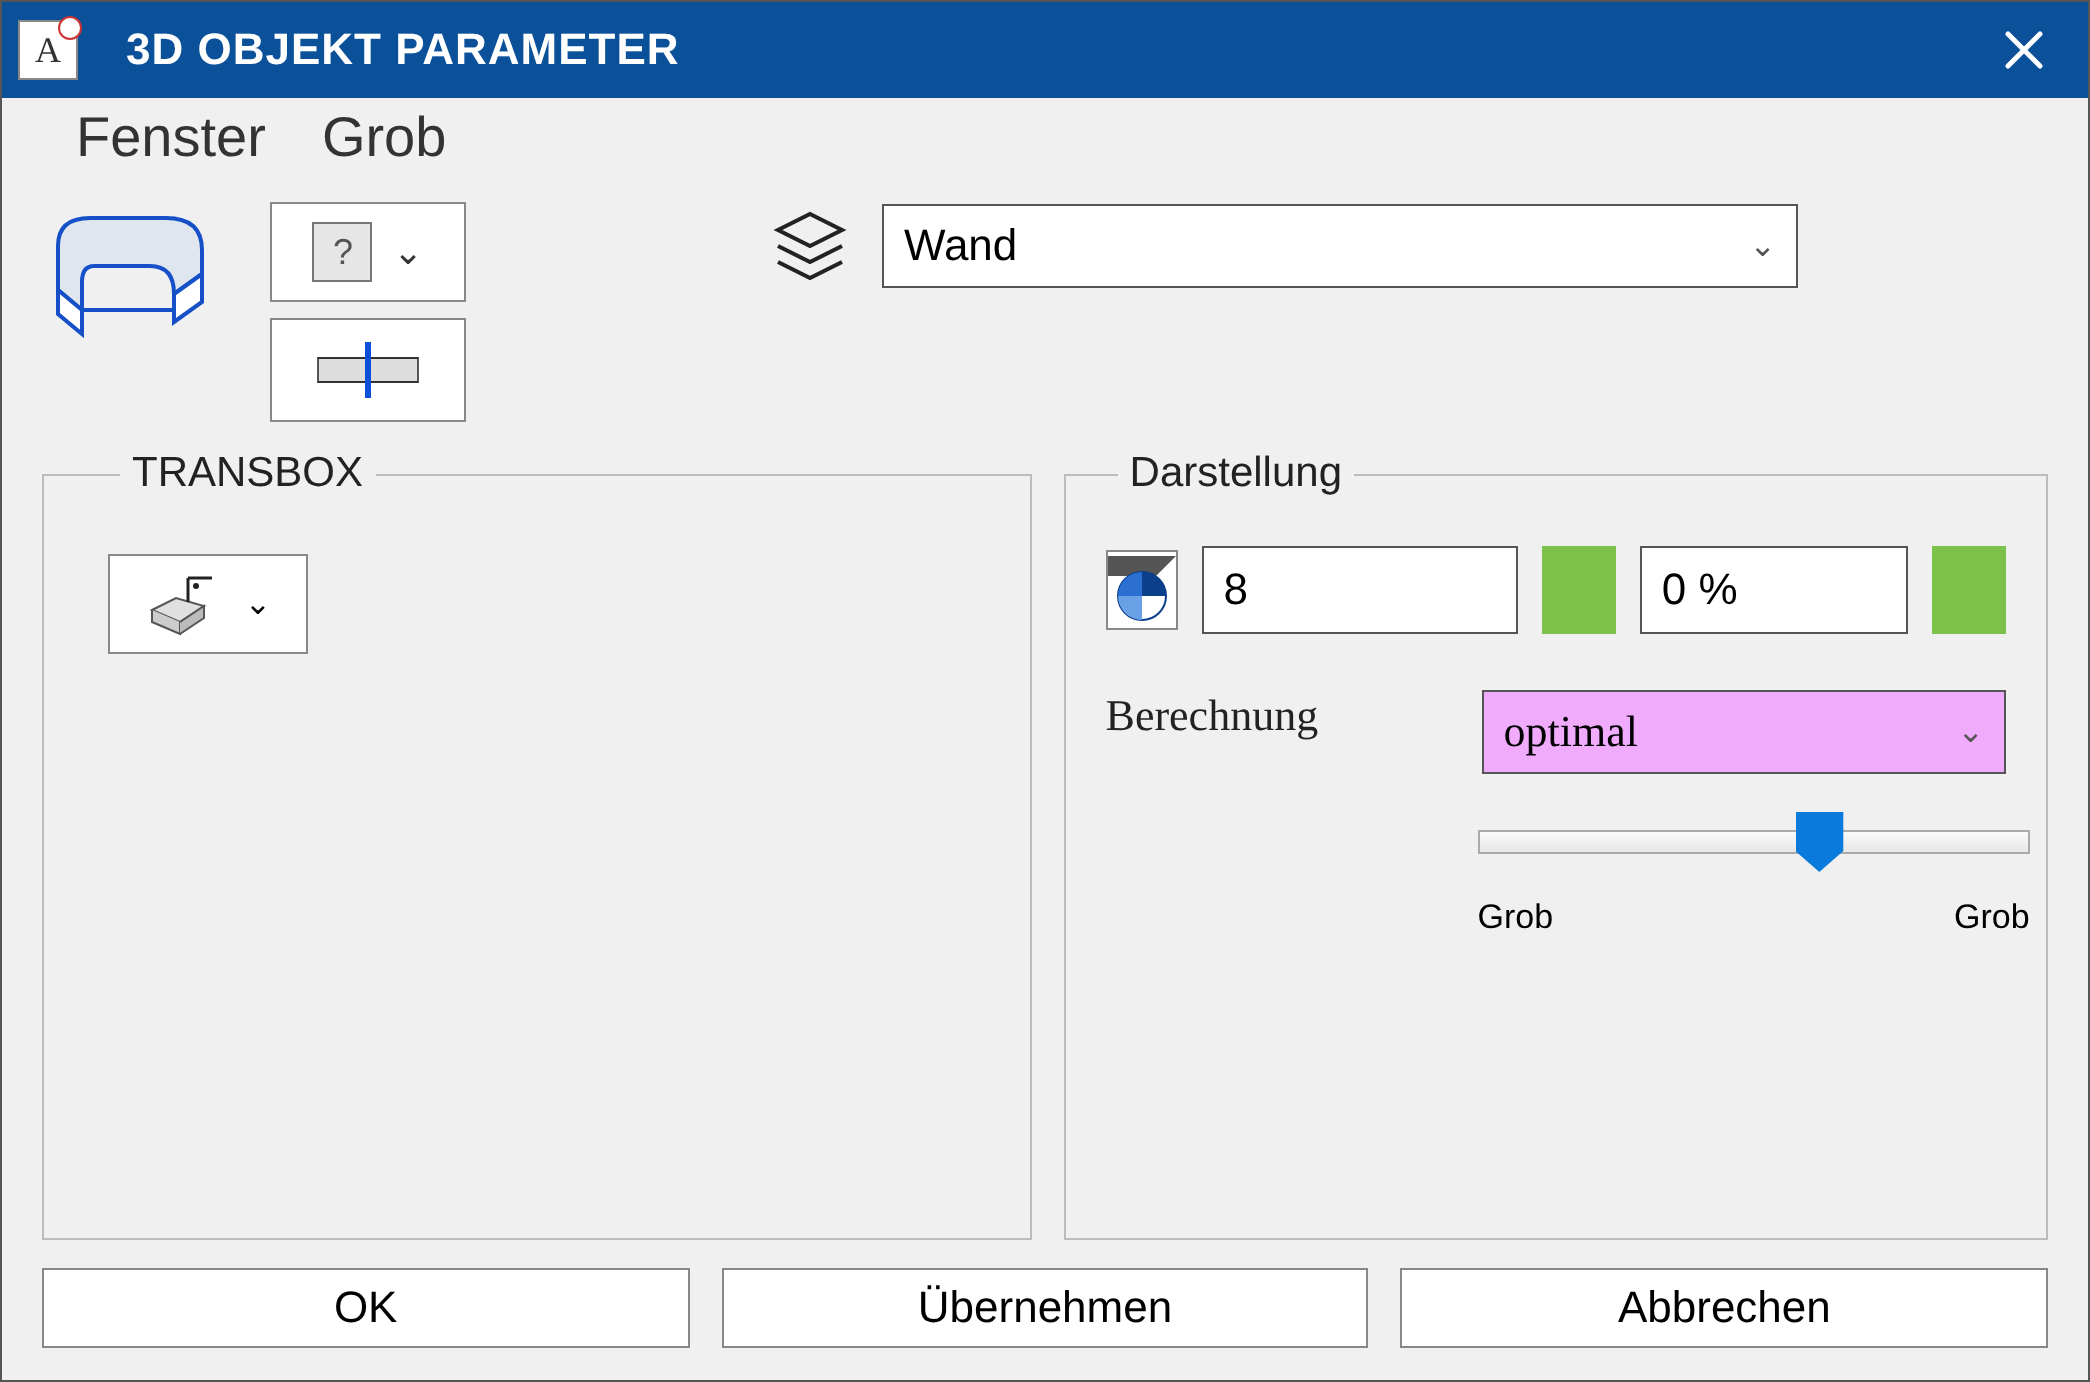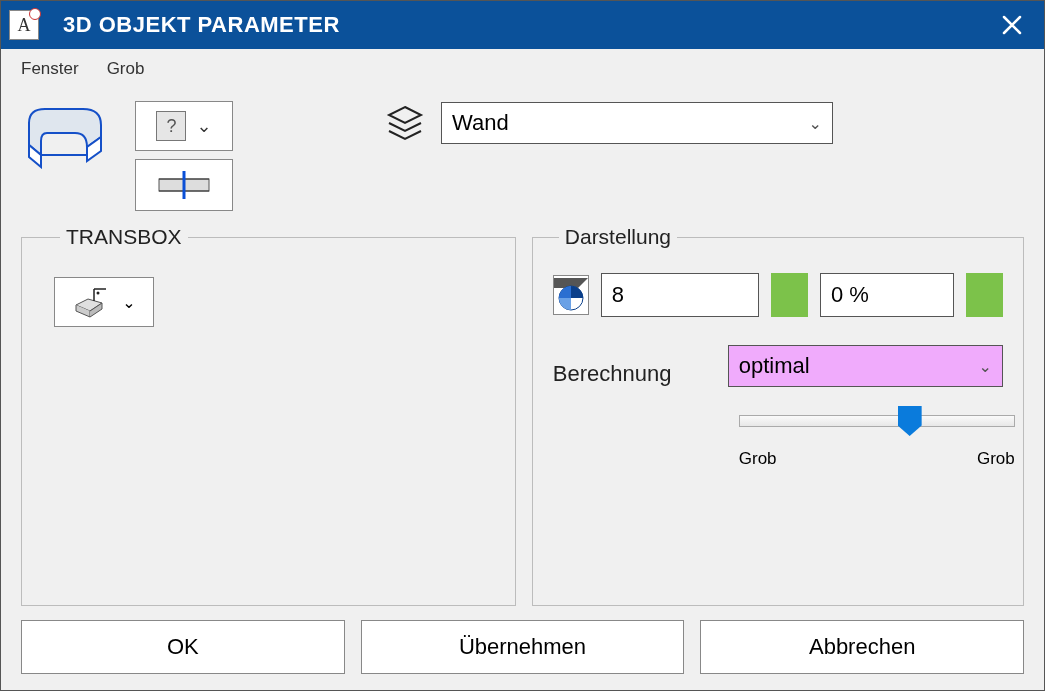--- a/index.html
+++ b/index.html
@@ -4,54 +4,54 @@
 <style>
   * { box-sizing: border-box; }
   html, body { margin:0; padding:0; width:1045px; height:691px; font-family: "Segoe UI", Arial, sans-serif; background:#fff; }
   .window { width:1045px; height:691px; border:1px solid #555; background:#f0f0f0; display:flex; flex-direction:column; }
   .titlebar { height:48px; background:#0b519a; color:#fff; display:flex; align-items:center; padding:0 8px; }
   .titlebar .title { font-size:22px; font-weight:600; letter-spacing:.5px; flex:1; margin-left:24px; }
   .titlebar .icon-app { width:30px; height:30px; background:#fff; display:flex; align-items:center; justify-content:center; font-family:Georgia, serif; font-size:18px; color:#333; border:1px solid #888; position:relative; }
   .titlebar .icon-app::after{content:"";position:absolute;top:-3px;right:-3px;width:10px;height:10px;border:1px solid #c33;border-radius:50%;background:#fff;}
   .titlebar .close { width:48px; height:48px; display:flex; align-items:center; justify-content:center; }
   .titlebar .close svg { width:20px; height:20px; }
-  .menubar { height:40px; display:flex; align-items:center; padding:0 20px; gap:28px; font-size:17px; color:#333; }
+  .menubar { height:40px; display:flex; align-items:center; padding:0 37px; gap:28px; font-size:28px; color:#333; }
   .menubar span { cursor:pointer; }
   .body-area { flex:1; padding:12px 20px 16px 20px; display:flex; flex-direction:column; gap:14px; }
   .top-row { display:flex; align-items:flex-start; gap:18px; }
   .thumb-3d { width:96px; height:70px; display:flex; align-items:center; justify-content:center; }
   .picker-col { display:flex; flex-direction:column; gap:8px; }
   .dd-btn { border:1px solid #888; background:#fff; height:50px; width:98px; display:flex; align-items:center; justify-content:center; gap:10px; }
   .dd-btn .sq { width:30px; height:30px; border:1px solid #777; background:#e6e6e6; display:flex; align-items:center; justify-content:center; font-size:18px; color:#555;}
   .dd-btn .chev { font-size:18px; color:#333; }
   .mode-btn { border:1px solid #888; background:#fff; height:52px; width:98px; display:flex; align-items:center; justify-content:center; }
   .layer-area { display:flex; align-items:center; gap:14px; margin-left:132px; }
   .layer-icon { width:44px; height:44px; display:flex; align-items:center; justify-content:center; }
-  .layer-select { flex:0 0 auto; width:392px; height:42px; border:1px solid #555; background:#fff; font-size:22px; padding:4px 10px; display:flex; align-items:center; justify-content:space-between; }
+  .layer-select { flex:0 0 auto; width:458px; height:42px; border:1px solid #555; background:#fff; font-size:22px; padding:4px 10px; display:flex; align-items:center; justify-content:space-between; }
   .layer-select .chev{font-size:16px;color:#555;}
   .mid-row { flex:1; display:flex; gap:16px; }
   fieldset { border:1px solid #bcbcbc; padding:0; margin:0; position:relative; }
   fieldset > legend { font-size:21px; color:#222; padding:0 6px; margin-left:6px; }
   .fs-left { flex:1; min-width:0; padding:28px 32px; }
   .fs-right { flex:1.05; min-width:0; padding:24px 20px 26px 20px; display:flex; flex-direction:column; gap:28px; }
   .trans-dd { width:100px; height:50px; border:1px solid #888; background:#fff; display:flex; align-items:center; justify-content:center; gap:10px; }
   .row-inputs { display:flex; align-items:center; gap:12px; }
   .shading-icon { width:40px; height:40px; border:1px solid #888; background:#fff; display:flex; align-items:center; justify-content:center; position:relative;}
   .num-in { height:44px; border:1px solid #555; background:#fff; font-size:22px; padding:4px 10px; width:158px; }
   .swatch { width:46px; height:44px; background:#7cc24a; border:0; }
-  .row-calc { display:flex; align-items:flex-end; gap:5px; }
+  .row-calc { display:flex; align-items:flex-start; gap:18px;font-family:Liberation Serif, serif; }
   .row-calc label{ font-size:22px; color:#222; width:170px;}
   .calc-select { flex:1; height:42px; border:1px solid #555; background:#f0abfc; font-size:22px; padding:4px 10px; display:flex; align-items:center; justify-content:space-between;}
   .calc-select .chev{font-size:16px;color:#555;}
   .slider-wrap { margin-left:186px; width:276px; }
   .slider-track { height:12px; border:1px solid #aaa; background:linear-gradient(#fafafa,#e7e7e7); position:relative; }
   .slider-thumb { position:absolute; top:-10px; width:24px; height:30px; background:#0a7bdc; clip-path: polygon(0 0,100% 0,100% 65%,50% 100%,0 65%);}
   .slider-labels { display:flex; justify-content:space-between; font-size:17px; margin-top:22px;}
   .btn-row { display:flex; gap:16px; }
-  .btn { flex:1; height:54px; border:1px solid #888; background:#fff; font-size:22px; display:flex; align-items:center; justify-content:center; }
+  .btn { flex:1; height:40px; border:1px solid #888; background:#fff; font-size:22px; display:flex; align-items:center; justify-content:center; }
 </style>
 </head>
 <body>
 
 <div class="window">
 
   <div class="titlebar">
     <div class="icon-app">A</div>
     <div class="title">3D OBJEKT PARAMETER</div>
     <div class="close">

